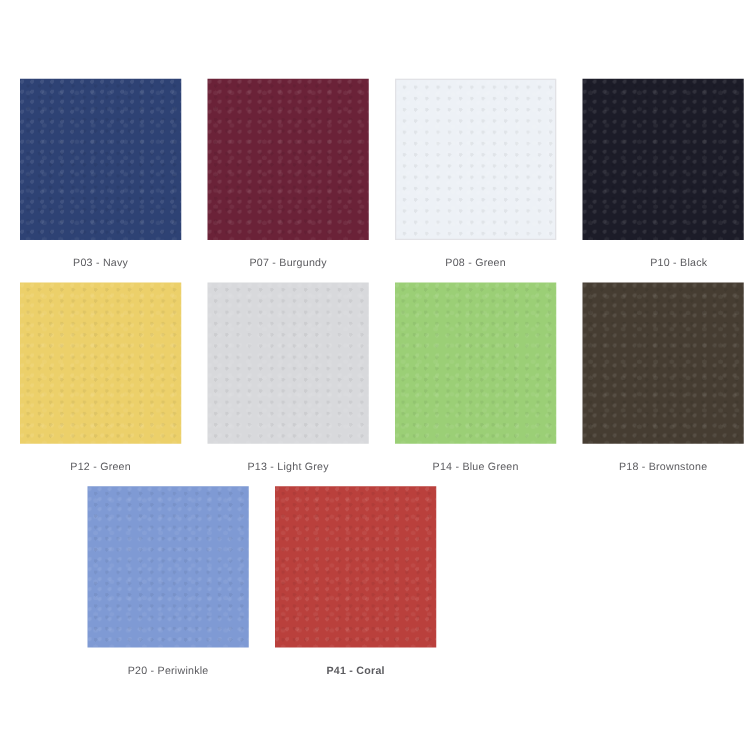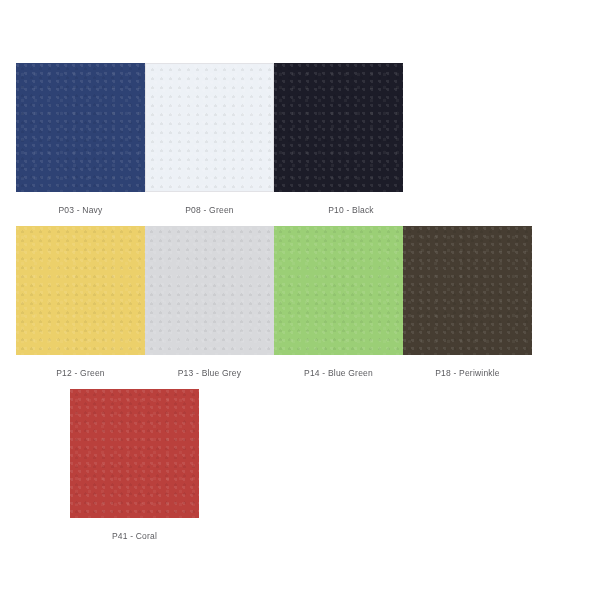--- a/index.html
+++ b/index.html
@@ -25,20 +25,21 @@
     width: 600px;
     display: flex;
     justify-content: flex-start;
   }
   .swatch-row.row-1 { top: 63px; padding-left: 16px; }
   .swatch-row.row-2 { top: 226px; padding-left: 16px; }
   .swatch-row.row-3 { top: 389px; padding-left: 70px; }
 
   .swatch-cell {
     width: 129px;
+    margin-right: 21px;
     display: flex;
     flex-direction: column;
     align-items: center;
   }
   .swatch-cell:last-child { margin-right: 0; }
 
   .swatch-chip {
     width: 129px;
     height: 129px;
     box-sizing: border-box;
@@ -76,48 +77,56 @@
 <body style="background: rgb(255, 255, 255);">
 
 <div id="swatch-board">
 
   <div class="swatch-row row-1">
     <div class="swatch-cell">
       <div class="swatch-chip" style="background-color: rgb(46, 66, 116);"></div>
       <div class="swatch-label" style="color: rgb(91, 91, 95);">P03 - Navy</div>
     </div>
     <div class="swatch-cell">
+      <div class="swatch-chip" style="background-color: rgb(107, 34, 56);"></div>
+      <div class="swatch-label" style="color: rgb(91, 91, 95);">P07 - Burgundy</div>
+    </div>
+    <div class="swatch-cell">
       <div class="swatch-chip has-outline" style="background-color: rgb(237, 241, 246);"></div>
       <div class="swatch-label" style="color: rgb(91, 91, 95);">P08 - Green</div>
     </div>
     <div class="swatch-cell">
       <div class="swatch-chip" style="background-color: rgb(28, 28, 40);"></div>
       <div class="swatch-label" style="color: rgb(91, 91, 95); padding-left: 25px;">P10 - Black</div>
     </div>
   </div>
 
   <div class="swatch-row row-2">
     <div class="swatch-cell">
       <div class="swatch-chip" style="background-color: rgb(236, 208, 106);"></div>
       <div class="swatch-label" style="color: rgb(91, 91, 95);">P12 - Green</div>
     </div>
     <div class="swatch-cell">
       <div class="swatch-chip" style="background-color: rgb(216, 217, 220);"></div>
-      <div class="swatch-label" style="color: rgb(91, 91, 95);">P13 - Blue Grey</div>
+      <div class="swatch-label" style="color: rgb(91, 91, 95);">P13 - Light Grey</div>
     </div>
     <div class="swatch-cell">
       <div class="swatch-chip" style="background-color: rgb(155, 207, 118);"></div>
       <div class="swatch-label" style="color: rgb(91, 91, 95);">P14 - Blue Green</div>
     </div>
     <div class="swatch-cell">
       <div class="swatch-chip" style="background-color: rgb(70, 61, 50);"></div>
-      <div class="swatch-label" style="color: rgb(91, 91, 95);">P18 - Periwinkle</div>
+      <div class="swatch-label" style="color: rgb(91, 91, 95);">P18 - Brownstone</div>
     </div>
   </div>
 
   <div class="swatch-row row-3">
     <div class="swatch-cell">
+      <div class="swatch-chip" style="background-color: rgb(127, 154, 212);"></div>
+      <div class="swatch-label" style="color: rgb(91, 91, 95);">P20 - Periwinkle</div>
+    </div>
+    <div class="swatch-cell">
       <div class="swatch-chip" style="background-color: rgb(186, 64, 60);"></div>
-      <div class="swatch-label" style="color: rgb(91, 91, 95);">P41 - Coral</div>
+      <div class="swatch-label" style="color: rgb(91, 91, 95); font-weight: bold;">P41 - Coral</div>
     </div>
   </div>
 
 </div>
 
 </body></html>

